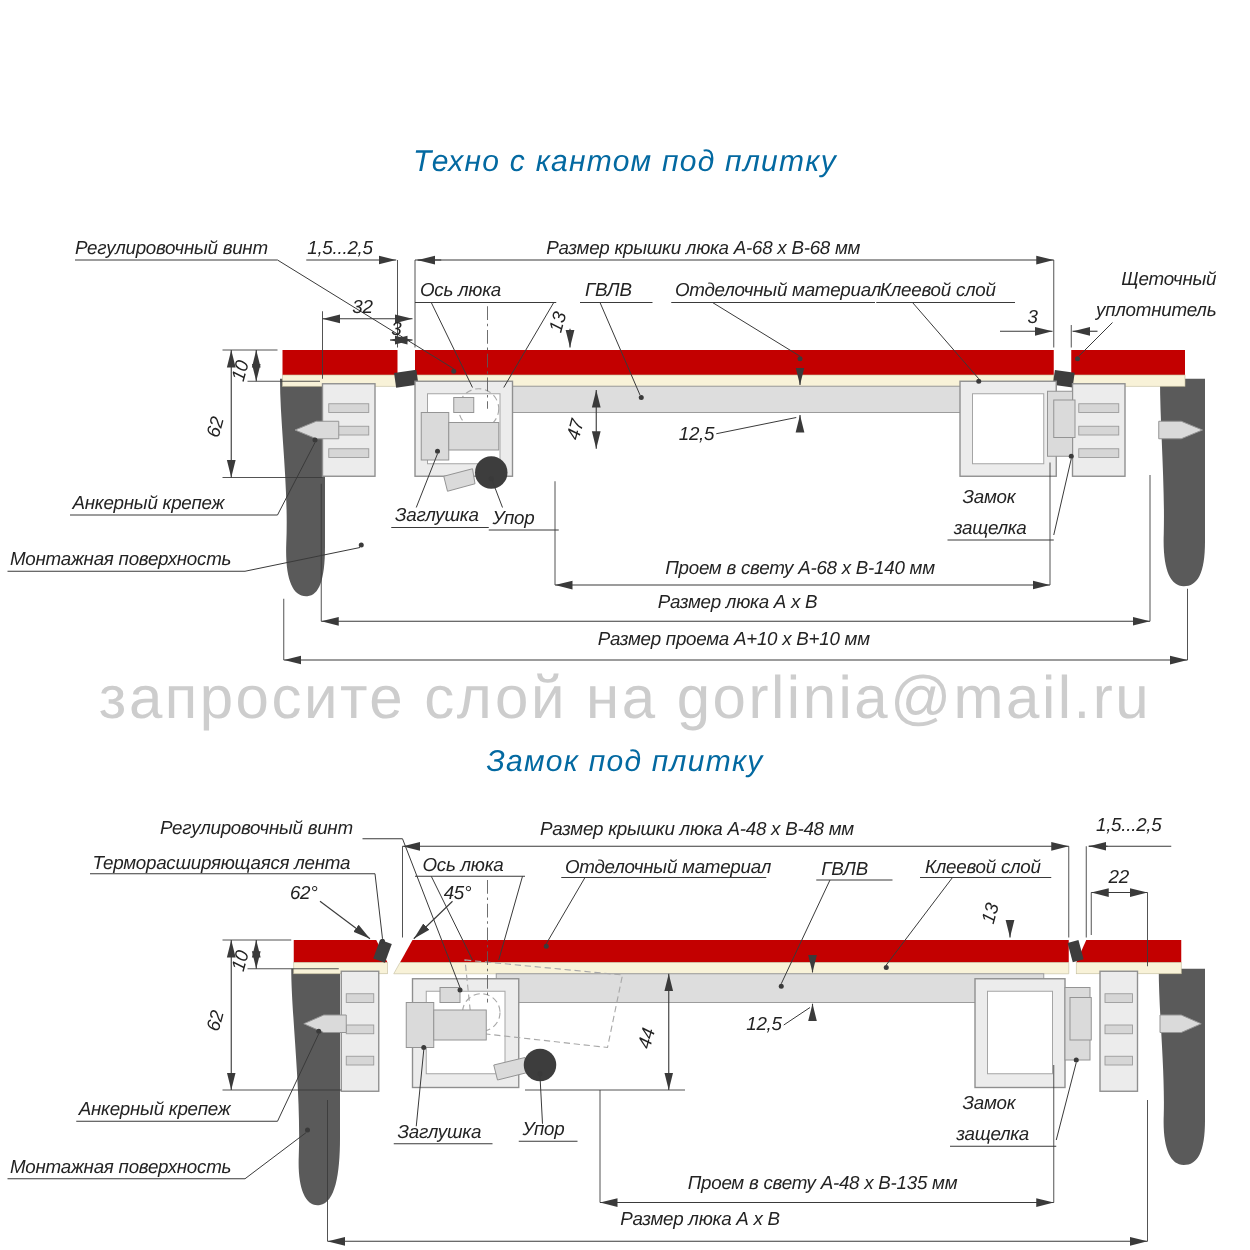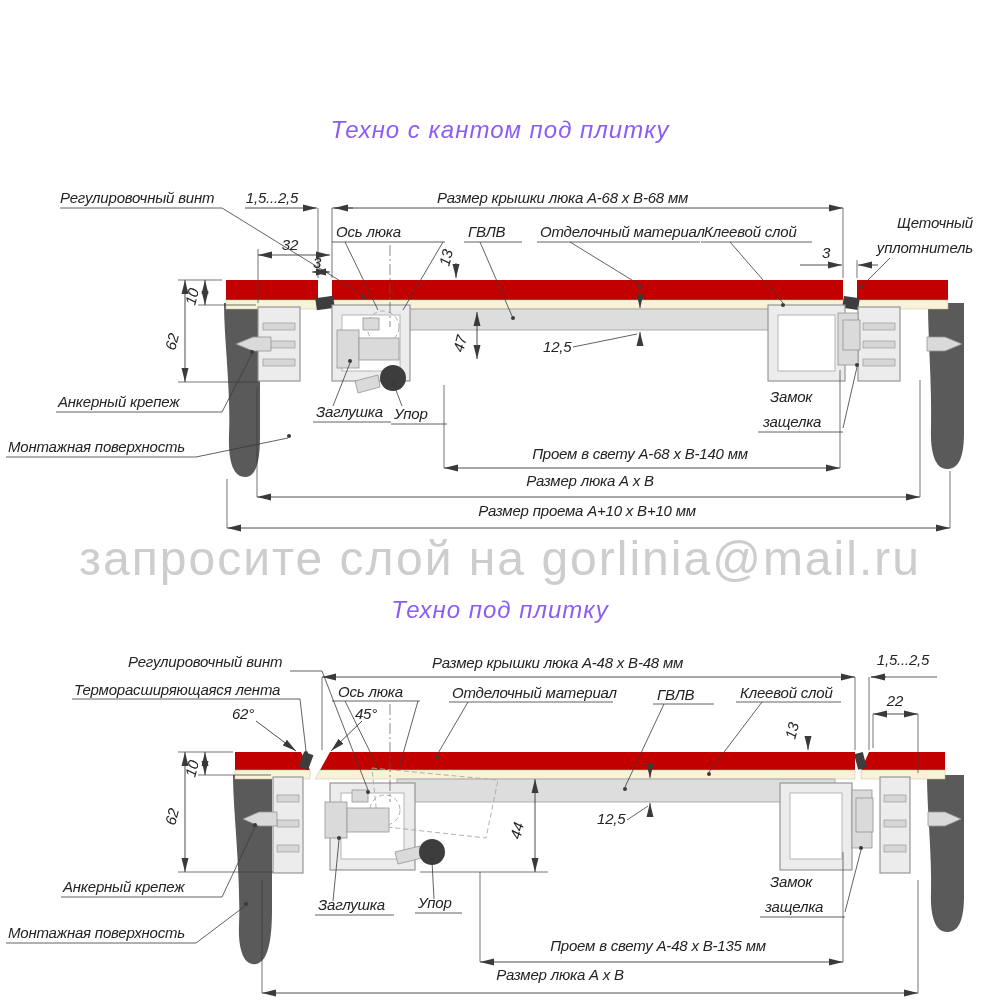--- a/index.html
+++ b/index.html
@@ -1,19 +1,19 @@
 <!DOCTYPE html>
 <html style="--tile_red: #c30000; --glue_cream: #f8f2d8; --panel_gray: #dddddd; --aluminum: #ececec; --wall_dark: #5a5a5a; --line: #3a3a3a; --watermark: #cdcdcd;"><head>
 <meta charset="utf-8">
 <style>
   html,body{margin:0;padding:0;background:#fff;}
   .page{position:relative;width:1000px;height:1000px;background:#fff;overflow:hidden;
         font-family:"Liberation Sans",sans-serif;}
   .dtitle{position:absolute;width:1000px;text-align:center;
-          font:italic 24px "Liberation Sans",sans-serif;color:#8b5cf6;letter-spacing:1px;}
+          font:italic 24px "Liberation Sans",sans-serif;color:#0369a1;letter-spacing:1px;}
   .t1{top:116px;} .t2{top:596px;}
   .wm{position:absolute;top:531px;width:1000px;text-align:center;white-space:nowrap;
       font:48px "Liberation Sans",sans-serif;color:var(--watermark,#cdcdcd);letter-spacing:2px;}
   svg{position:absolute;left:0;}
   .svgtop{top:175px;} .svgbot{top:640px;}
   svg text{font:italic 15px "Liberation Sans",sans-serif;fill:#232323;letter-spacing:-0.2px;}
   .red{fill:var(--tile_red,#c30000);stroke:none;}
   .cream{fill:var(--glue_cream,#f8f2d8);stroke:#c4bd9e;stroke-width:.5;}
   .panel{fill:var(--panel_gray,#dddddd);stroke:#9c9c9c;stroke-width:.8;}
   .alu{fill:var(--aluminum,#ececec);stroke:#8f8f8f;stroke-width:1.1;}
@@ -188,21 +188,21 @@
       <text x="770" y="227">Замок</text>
       <text x="763" y="252">защелка</text>
       <text x="640" y="284" text-anchor="middle">Проем в свету А-68 х В-140 мм</text>
       <text x="590" y="311" text-anchor="middle">Размер люка А х В</text>
       <text x="587" y="341" text-anchor="middle">Размер проема  А+10 х В+10 мм</text>
     </g>
   </svg>
 
   <div class="wm">запросите слой на gorlinia@mail.ru</div>
 
-  <div class="dtitle t2">Техно под плитку</div>
+  <div class="dtitle t2">Замок под плитку</div>
 
   <svg class="svgbot" width="1000" height="360" viewBox="0 0 1000 360">
     <defs>
       <marker id="a2" markerWidth="14" markerHeight="9" refX="14" refY="4.5" orient="auto-start-reverse" markerUnits="userSpaceOnUse">
         <path d="M14,4.5 L0,1 L0,8 Z" fill="#3a3a3a"></path>
       </marker>
     </defs>
 
     <g>
       <path class="wall" d="M233,135 L272,135 L272,270 C272,300 268,322 256,324 C244,326 238,310 239,285 C241,235 233,170 233,135 Z"></path>

